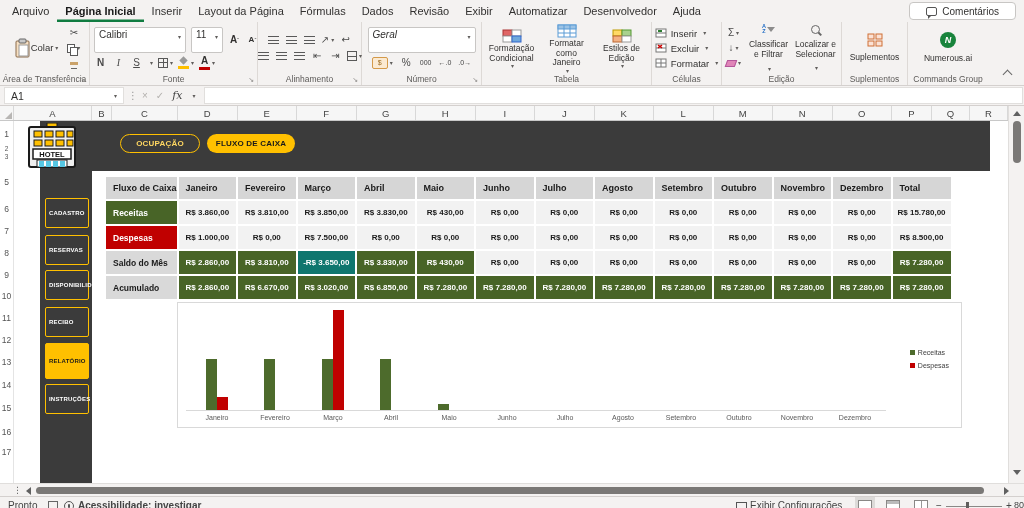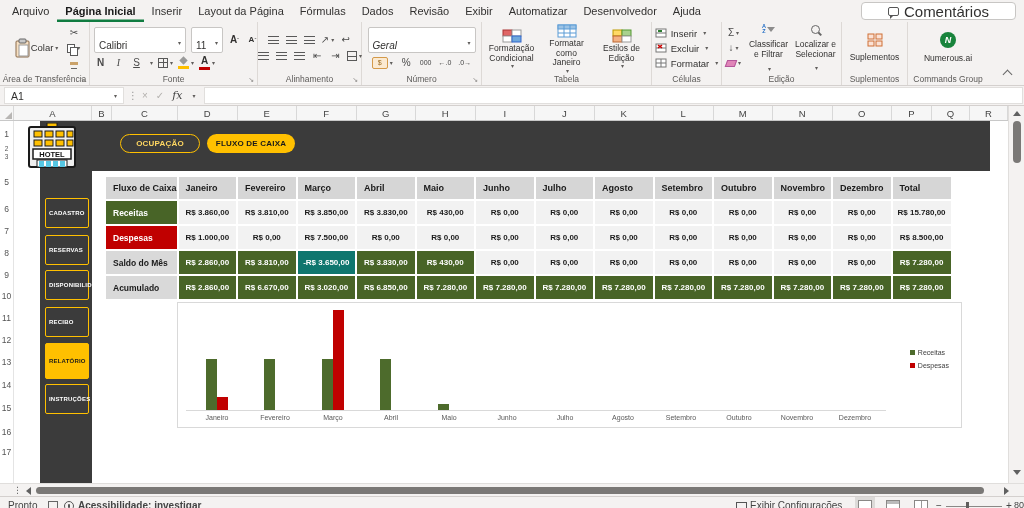--- a/index.html
+++ b/index.html
@@ -5,38 +5,38 @@
   html,body{margin:0;padding:0;background:#fff;}
   body{font-family:"Liberation Sans","DejaVu Sans",sans-serif;-webkit-font-smoothing:antialiased;}
   .app{position:relative;width:1024px;height:508px;overflow:hidden;background:#fff;color:#252423;font-size:11px;}
 
   
   .menubar{position:absolute;top:0;left:0;right:0;height:22px;background:#f4f2f1;display:flex;align-items:center;padding-left:4px;box-sizing:border-box;}
   .menu-tabs{display:flex;align-items:center;height:100%;}
   .menu-tab{padding:0 8px;line-height:22px;font-size:11px;color:#323130;white-space:nowrap;cursor:default;}
   .menu-tab.active{font-weight:700;box-shadow:inset 0 -2.5px 0 #107c41;color:#1a1a1a;}
   .menubar-right{margin-left:auto;display:flex;align-items:center;gap:7px;padding-right:8px;}
-  .btn-comments{display:flex;align-items:center;gap:5px;background:#fff;border:1px solid #c8c6c4;border-radius:4px;height:16px;padding:0 26px;font-size:15px;color:#323130;}
+  .btn-comments{display:flex;align-items:center;gap:5px;background:#fff;border:1px solid #c8c6c4;border-radius:4px;height:16px;padding:0 16px;font-size:10px;color:#323130;}
   .icon-comment{width:9px;height:7px;border:1px solid #555;border-radius:2px;position:relative;display:inline-block;}
   .icon-comment::after{content:'';position:absolute;left:1px;bottom:-4px;width:0;height:0;border-left:0 solid transparent;border-right:4px solid transparent;border-top:4px solid #555;}
   .btn-share{display:flex;align-items:center;gap:5px;background:#107c41;color:#fff;border-radius:4px;height:18px;padding:0 9px;font-size:10.5px;font-weight:400;}
   .icon-person{width:8px;height:9px;position:relative;display:inline-block;}
   .icon-person::before{content:'';position:absolute;top:0;left:2px;width:4px;height:4px;border-radius:50%;background:#fff;}
   .icon-person::after{content:'';position:absolute;bottom:0;left:0;width:8px;height:4px;border-radius:4px 4px 0 0;background:#fff;}
   .chev{font-size:6px;color:#605e5c;margin-left:2px;line-height:1;}
   .btn-share .chev{color:#fff;}
 
   
   .ribbon{position:absolute;top:22px;left:0;right:0;height:64px;background:#f4f2f1;border-bottom:1px solid #d4d0ce;display:flex;box-sizing:border-box;}
   .rgroup{position:relative;height:100%;border-right:1px solid #ddd9d6;box-sizing:border-box;flex:0 0 auto;}
   .gc{display:flex;height:50px;align-items:center;justify-content:center;padding:2px 4px 0;gap:4px;box-sizing:border-box;}
   .gc.col{flex-direction:column;align-items:flex-start;gap:3px;justify-content:center;}
   .rgroup-label{position:absolute;bottom:1px;left:0;right:0;text-align:center;font-size:8.5px;color:#5c5a58;white-space:nowrap;}
   .launcher{position:absolute;bottom:2px;right:3px;font-size:7px;color:#8a8886;line-height:1;}
-  .selectbox{background:#fff;border:1px solid #c8c6c4;border-radius:2px;height:14px;display:flex;align-items:flex-start;justify-content:space-between;padding:12px 4px;font-size:10px;color:#323130;box-sizing:border-box;}
+  .selectbox{background:#fff;border:1px solid #c8c6c4;border-radius:2px;height:14px;display:flex;align-items:flex-end;justify-content:space-between;padding:12px 4px;font-size:10px;color:#323130;box-sizing:border-box;}
   .ric{display:inline-flex;align-items:center;justify-content:center;min-width:13px;height:13px;color:#4a4a4a;font-size:10px;line-height:1;}
   .row{display:flex;align-items:center;gap:5px;}
   .paste-btn{display:flex;flex-direction:row;align-items:center;justify-content:center;font-size:9.5px;color:#323130;padding:1px 5px;line-height:1.2;}
   .clip-minis{display:flex;flex-direction:column;justify-content:center;gap:2px;}
   .copysq{width:6px;height:7px;border:1px solid #595959;background:#fff;position:relative;display:inline-block;}
   .copysq::after{content:'';position:absolute;left:2px;top:2px;width:6px;height:7px;border:1px solid #595959;background:#fff;}
   .painter{width:8px;height:3px;background:#caa26a;box-shadow:0 5px 0 -1px #666;display:inline-block;}
   .fA{font-weight:700;font-size:10px;line-height:1;color:#323130;}
   .ss{font-size:6px;vertical-align:super;color:#555;}
   .il{width:11px;height:8px;background:repeating-linear-gradient(to bottom,#595959 0 1px,transparent 1px 3.5px);display:inline-block;}

